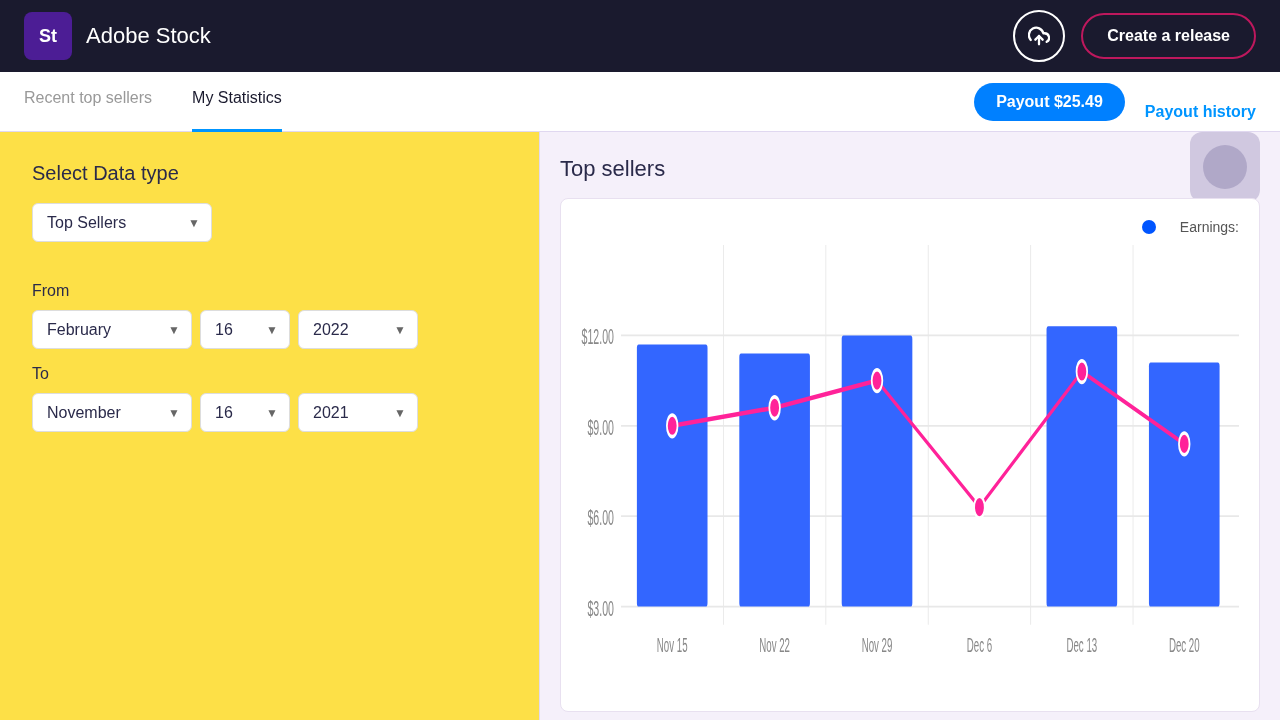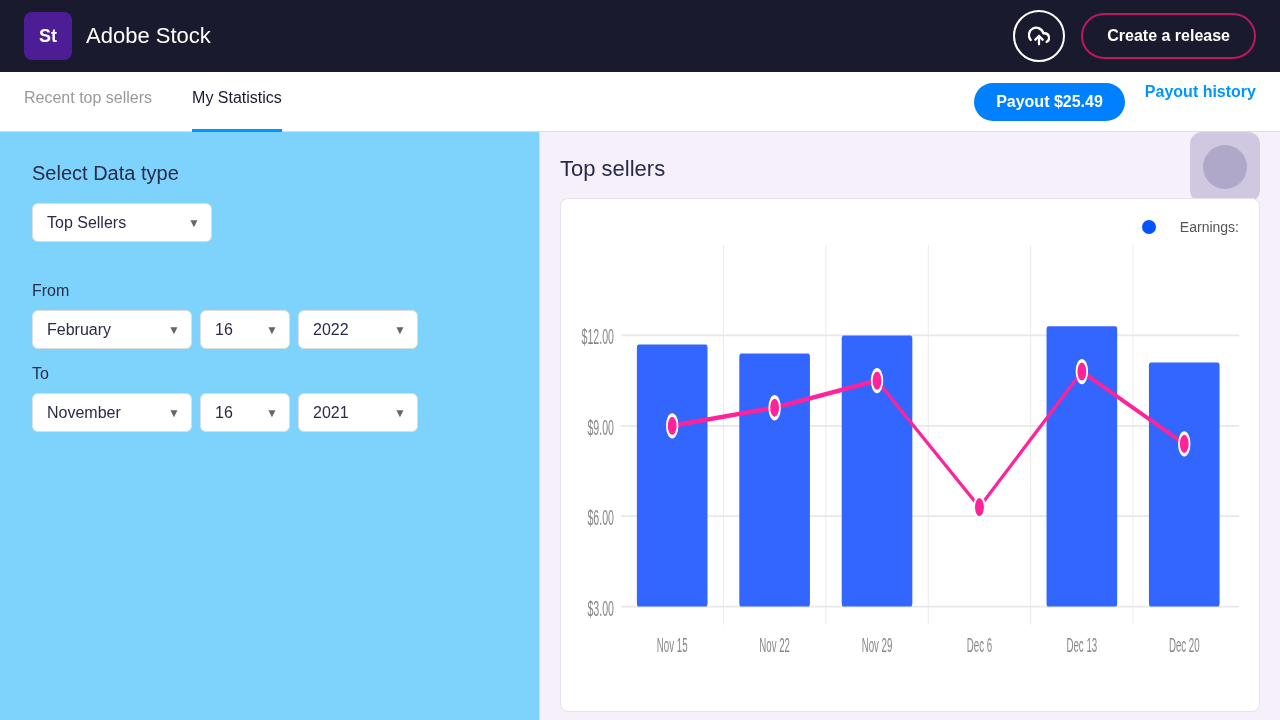--- a/index.html
+++ b/index.html
@@ -63,21 +63,21 @@
       padding-bottom: 4px;
       border-bottom: 3px solid transparent;
       height: 60px;
       display: flex; align-items: center;
     }
     .tab.active {
       color: #1a1a2e;
       border-bottom: 3px solid #0095ff;
       font-weight: 500;
     }
-    .tabs-right { display: flex; align-items: flex-start; gap: 20px; }
+    .tabs-right { display: flex; align-items: flex-end; gap: 20px; }
     .payout-btn {
       background: #0080ff;
       color: white;
       border: none;
       padding: 10px 22px;
       border-radius: 30px;
       font-size: 16px;
       font-weight: 600;
       cursor: pointer;
     }
@@ -94,21 +94,21 @@
       display: flex;
       height: calc(720px - 72px - 60px);
       background: #f5f0fa;
     }
 
     
     .left-panel {
       width: 540px;
       min-width: 540px;
       padding: 30px 32px;
-      background: #7dd3fc;
+      background: #fde047;
       border-right: 1px solid #e0d8f0;
     }
     .section-label {
       font-size: 20px;
       color: #2a2a4a;
       font-weight: 500;
       margin-bottom: 18px;
     }
     .select-wrapper {
       position: relative;

